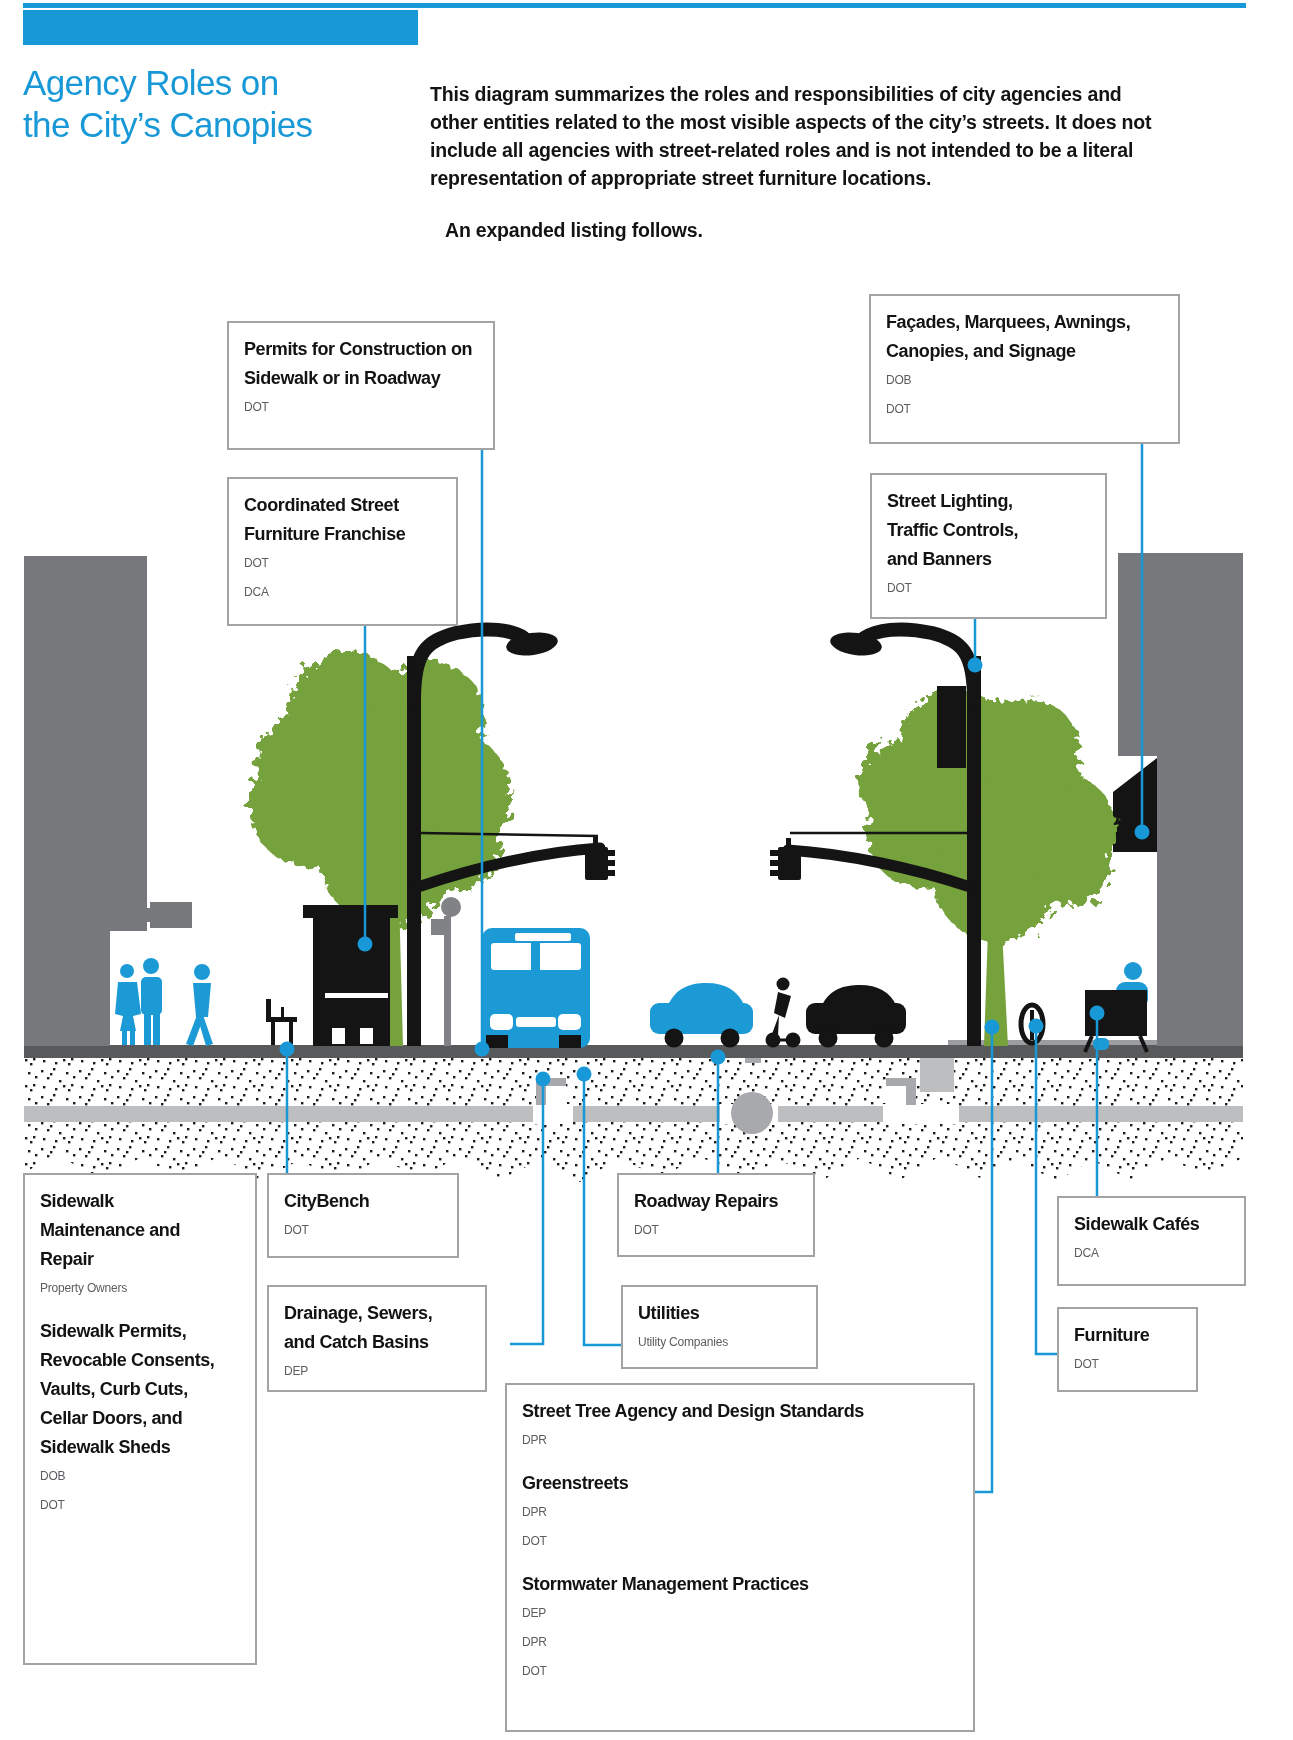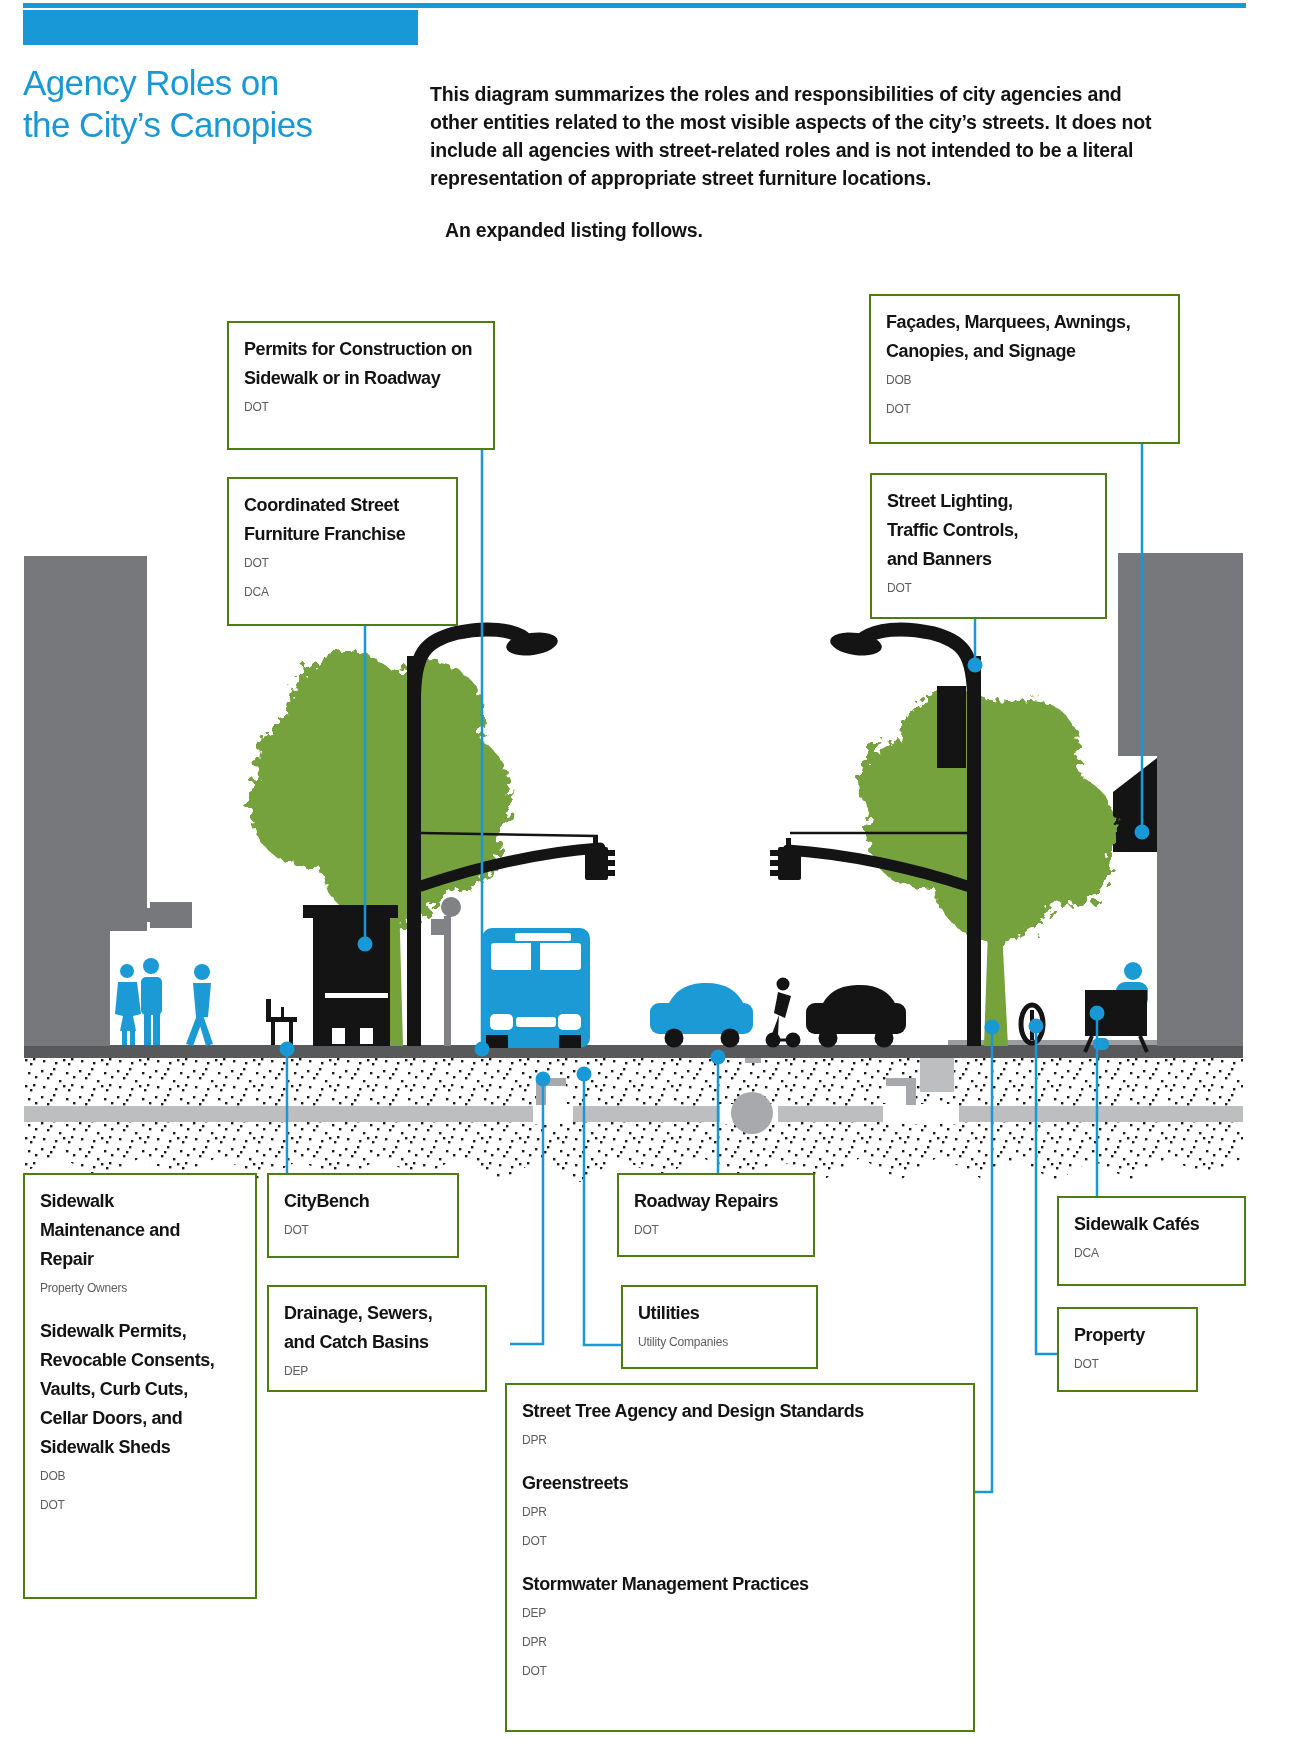--- a/index.html
+++ b/index.html
@@ -7,21 +7,21 @@
         font-family:"Liberation Sans","DejaVu Sans",sans-serif;}
   #top-rule{position:absolute;left:23px;top:3px;width:1223px;height:5px;background:#1898d6;}
   #title-bar{position:absolute;left:23px;top:10px;width:395px;height:35px;background:#1898d6;}
   #page-title{position:absolute;left:23px;top:62px;width:400px;color:#1898d6;
       font-size:35px;line-height:42px;font-weight:400;letter-spacing:-0.6px;}
   #intro{position:absolute;left:430px;top:80px;width:740px;color:#131313;
       font-size:19.5px;line-height:28px;font-weight:700;letter-spacing:-0.2px;}
   #note{position:absolute;left:445px;top:216px;width:740px;color:#131313;
       font-size:19.5px;line-height:28px;font-weight:700;letter-spacing:-0.2px;}
   #scene{position:absolute;left:0;top:0;width:1293px;height:1740px;z-index:1;}
-  .callout{position:absolute;z-index:2;background:#fff;border:2px solid #4d7c0f;
+  .callout{position:absolute;z-index:2;background:#fff;border:2px solid #a3a3a3;
       padding:12px 8px 10px 15px;box-sizing:border-box;}
   .c-sec{margin-bottom:14px;}
   .c-sec:last-child{margin-bottom:0;}
   .c-title{color:#131313;font-weight:700;font-size:18px;line-height:29px;
       letter-spacing:-0.4px;white-space:nowrap;}
   .c-agency{color:#5c5d60;font-weight:400;font-size:12px;line-height:29px;
       letter-spacing:-0.2px;white-space:nowrap;}
 </style>
 </head>
 <body>
@@ -297,21 +297,21 @@
         <div class="c-agency">DOB</div>
         <div class="c-agency">DOT</div>
       </div>
     </div>
   <div class="callout" style="left:870px;top:473px;width:237px;height:146px;">
       <div class="c-sec">
         <div class="c-title">Street Lighting,<br>Traffic Controls,<br>and Banners</div>
         <div class="c-agency">DOT</div>
       </div>
     </div>
-  <div class="callout" style="left:23px;top:1173px;width:234px;height:426px;">
+  <div class="callout" style="left:23px;top:1173px;width:234px;height:492px;">
       <div class="c-sec">
         <div class="c-title">Sidewalk<br>Maintenance and<br>Repair</div>
         <div class="c-agency">Property Owners</div>
       </div>
       <div class="c-sec">
         <div class="c-title">Sidewalk Permits,<br>Revocable Consents,<br>Vaults, Curb Cuts,<br>Cellar Doors, and<br>Sidewalk Sheds</div>
         <div class="c-agency">DOB</div>
         <div class="c-agency">DOT</div>
       </div>
     </div>
@@ -357,18 +357,18 @@
       </div>
     </div>
   <div class="callout" style="left:1057px;top:1196px;width:189px;height:90px;">
       <div class="c-sec">
         <div class="c-title">Sidewalk Cafés</div>
         <div class="c-agency">DCA</div>
       </div>
     </div>
   <div class="callout" style="left:1057px;top:1307px;width:141px;height:85px;">
       <div class="c-sec">
-        <div class="c-title">Property</div>
+        <div class="c-title">Furniture</div>
         <div class="c-agency">DOT</div>
       </div>
     </div>
 
 </div>
 
 </body></html>

